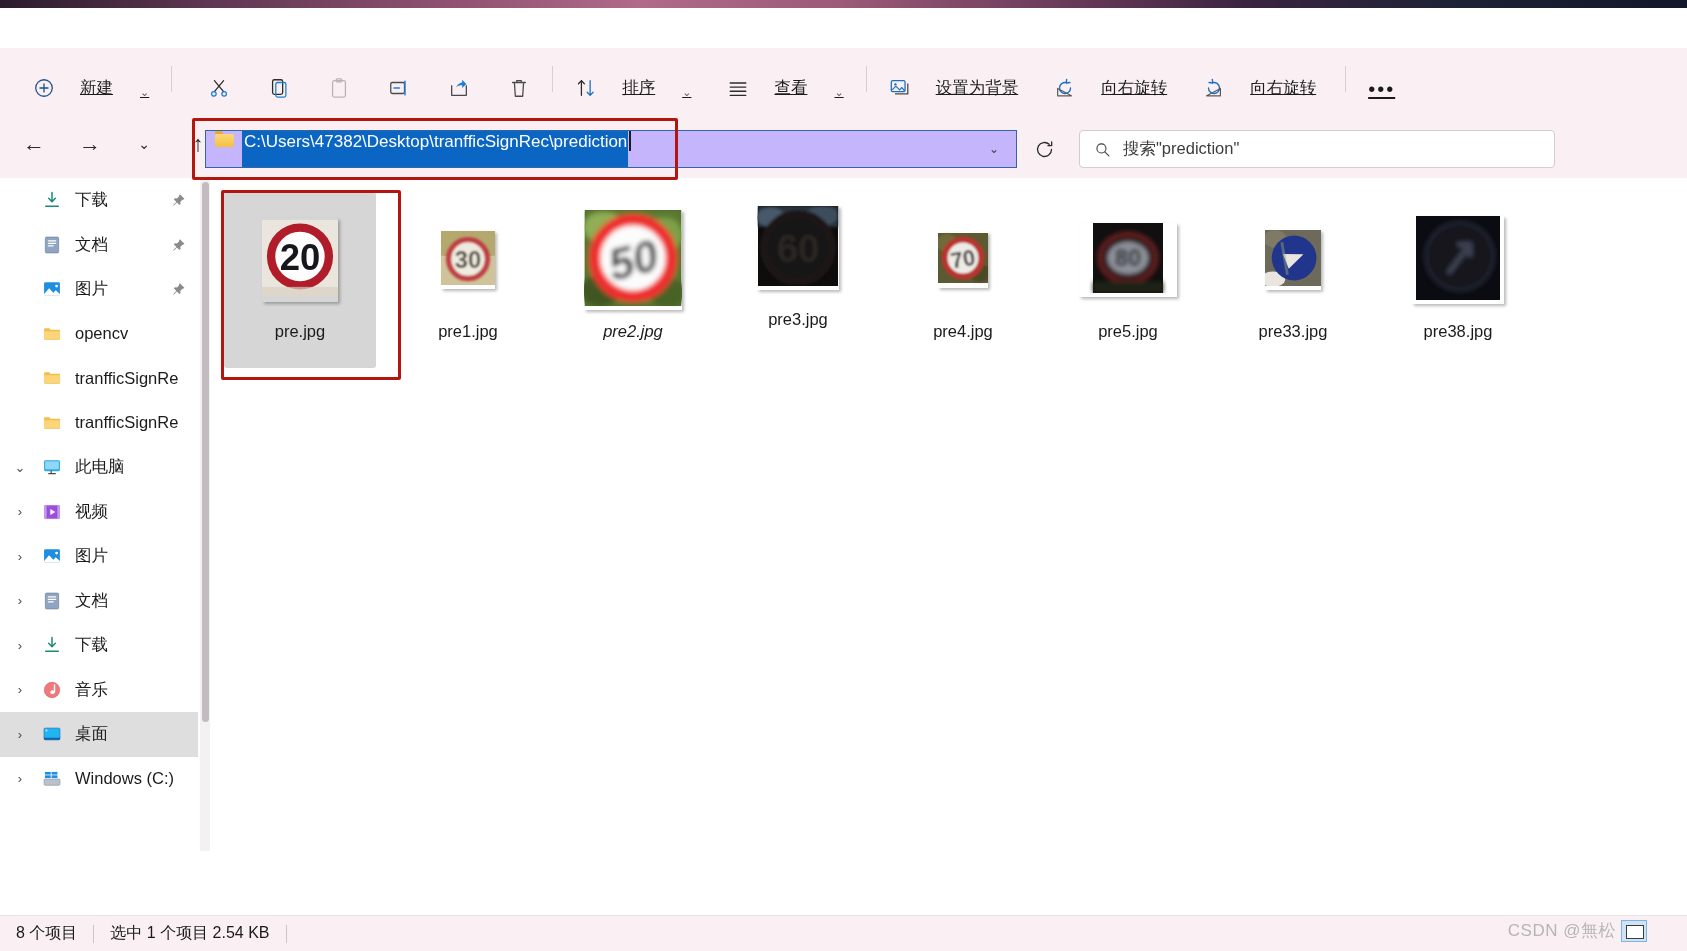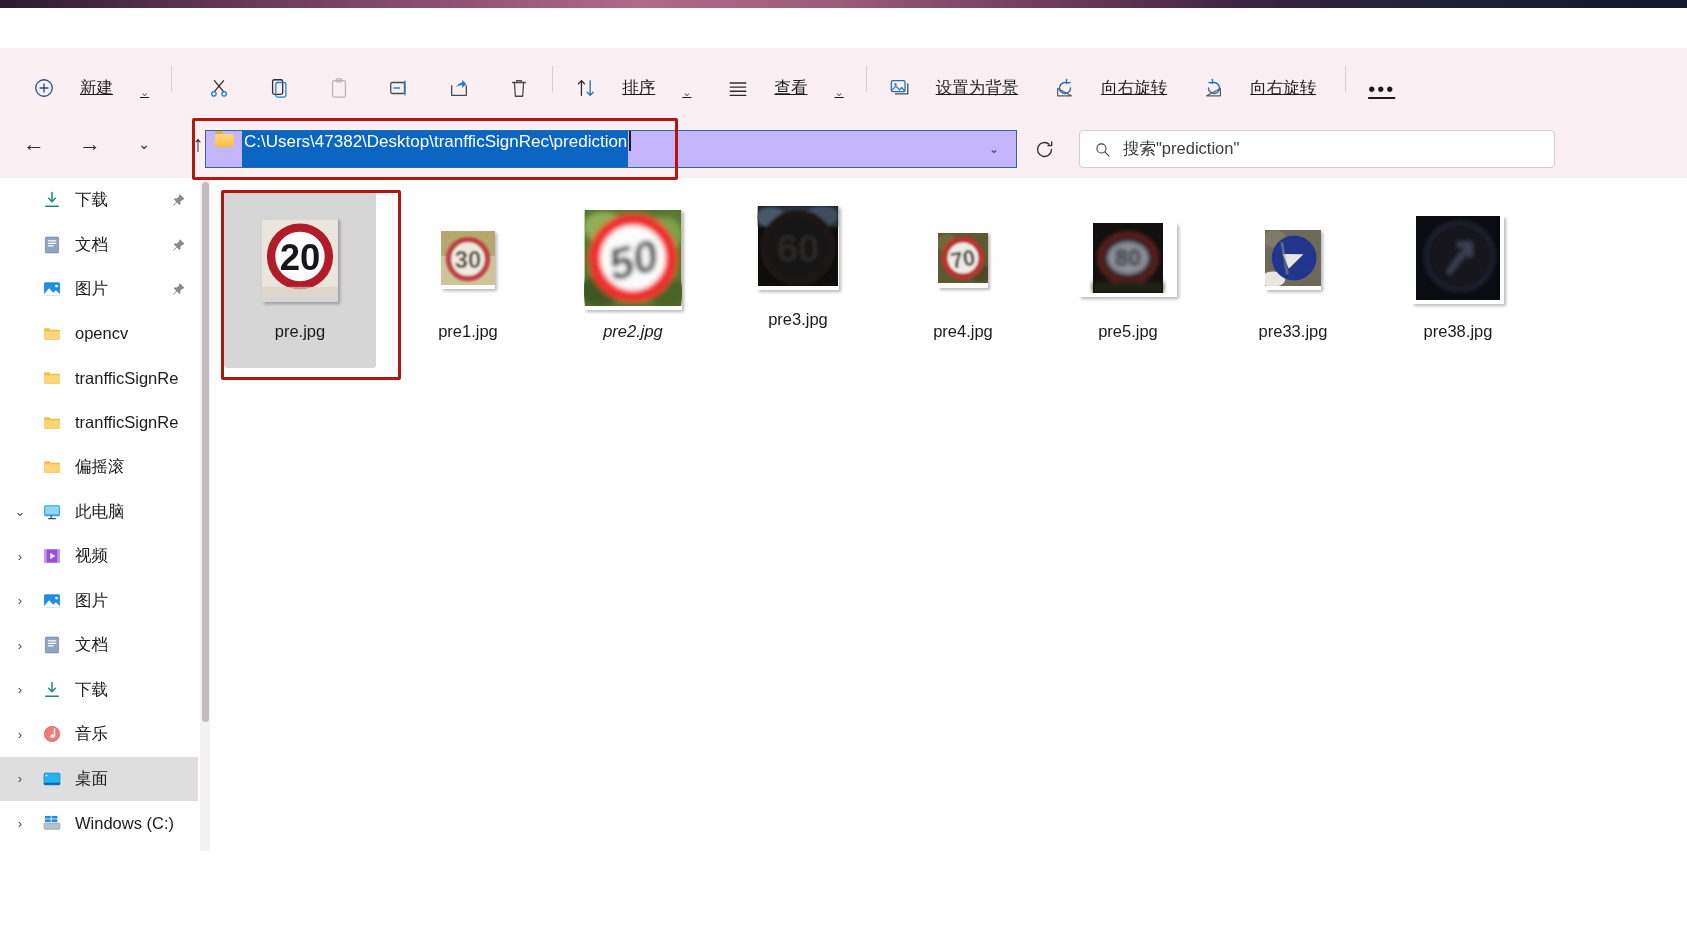--- a/index.html
+++ b/index.html
@@ -473,31 +473,20 @@
         <div class="side-row sb-indent-1">
           <span class="side-exp"></span>
           <span class="side-ico">
             <svg width="20" height="20" viewBox="0 0 24 24">
         <path d="M2.5 6.2a1.2 1.2 0 0 1 1.2-1.2h5l1.6 2h10.2a1.2 1.2 0 0 1 1.2 1.2v9.6
                  a1.2 1.2 0 0 1-1.2 1.2H3.7a1.2 1.2 0 0 1-1.2-1.2z" fill="#f2be45"></path>
         <path d="M2.5 8.6h19v8.2a1.2 1.2 0 0 1-1.2 1.2H3.7a1.2 1.2 0 0 1-1.2-1.2z" fill="#fbd57a"></path>
             </svg>
           </span>
           <span class="side-lbl">tranfficSignRe</span>
-        </div>
-        <div class="side-row sb-indent-1">
-          <span class="side-exp"></span>
-          <span class="side-ico">
-            <svg width="20" height="20" viewBox="0 0 24 24">
-        <path d="M2.5 6.2a1.2 1.2 0 0 1 1.2-1.2h5l1.6 2h10.2a1.2 1.2 0 0 1 1.2 1.2v9.6
-                 a1.2 1.2 0 0 1-1.2 1.2H3.7a1.2 1.2 0 0 1-1.2-1.2z" fill="#f2be45"></path>
-        <path d="M2.5 8.6h19v8.2a1.2 1.2 0 0 1-1.2 1.2H3.7a1.2 1.2 0 0 1-1.2-1.2z" fill="#fbd57a"></path>
-            </svg>
-          </span>
-          <span class="side-lbl">偏摇滚</span>
         </div>
       </div>
     <div id="side-thispc">
         <div class="side-row sb-indent-0">
           <span class="side-exp">⌄</span>
    <span class="side-ico">
             <svg width="20" height="20" viewBox="0 0 24 24">
         <rect x="2.5" y="4" width="19" height="13" rx="1.6" fill="#2aa9e0"></rect>
         <rect x="3.8" y="5.2" width="16.4" height="9.6" fill="#8fd8f5"></rect>
         <path d="M8 20h8M11 17v3" stroke="#4a4a4a" stroke-width="1.5" stroke-linecap="round"></path>
@@ -777,14 +766,24 @@
         </g>
                 </svg></span>
             </div>
             <div class="tile-label">pre38.jpg</div>
           </div>
         </div>
       </div>
   </div>
   <div class="file-annot" style="left:221px; top:190px; width:180px; height:190px;"></div>
 
+  <div class="statusbar">
+    <span class="status-txt first">8 个项目</span>
+    <span class="status-div"></span>
+    <span class="status-txt">选中 1 个项目  2.54 KB</span>
+    <span class="status-div"></span>
+    <div class="watermark">
+      <span>CSDN @無松</span>
+      <span class="wm-badge"></span>
+    </div>
+  </div>
 
 </div>
 
 </body></html>

